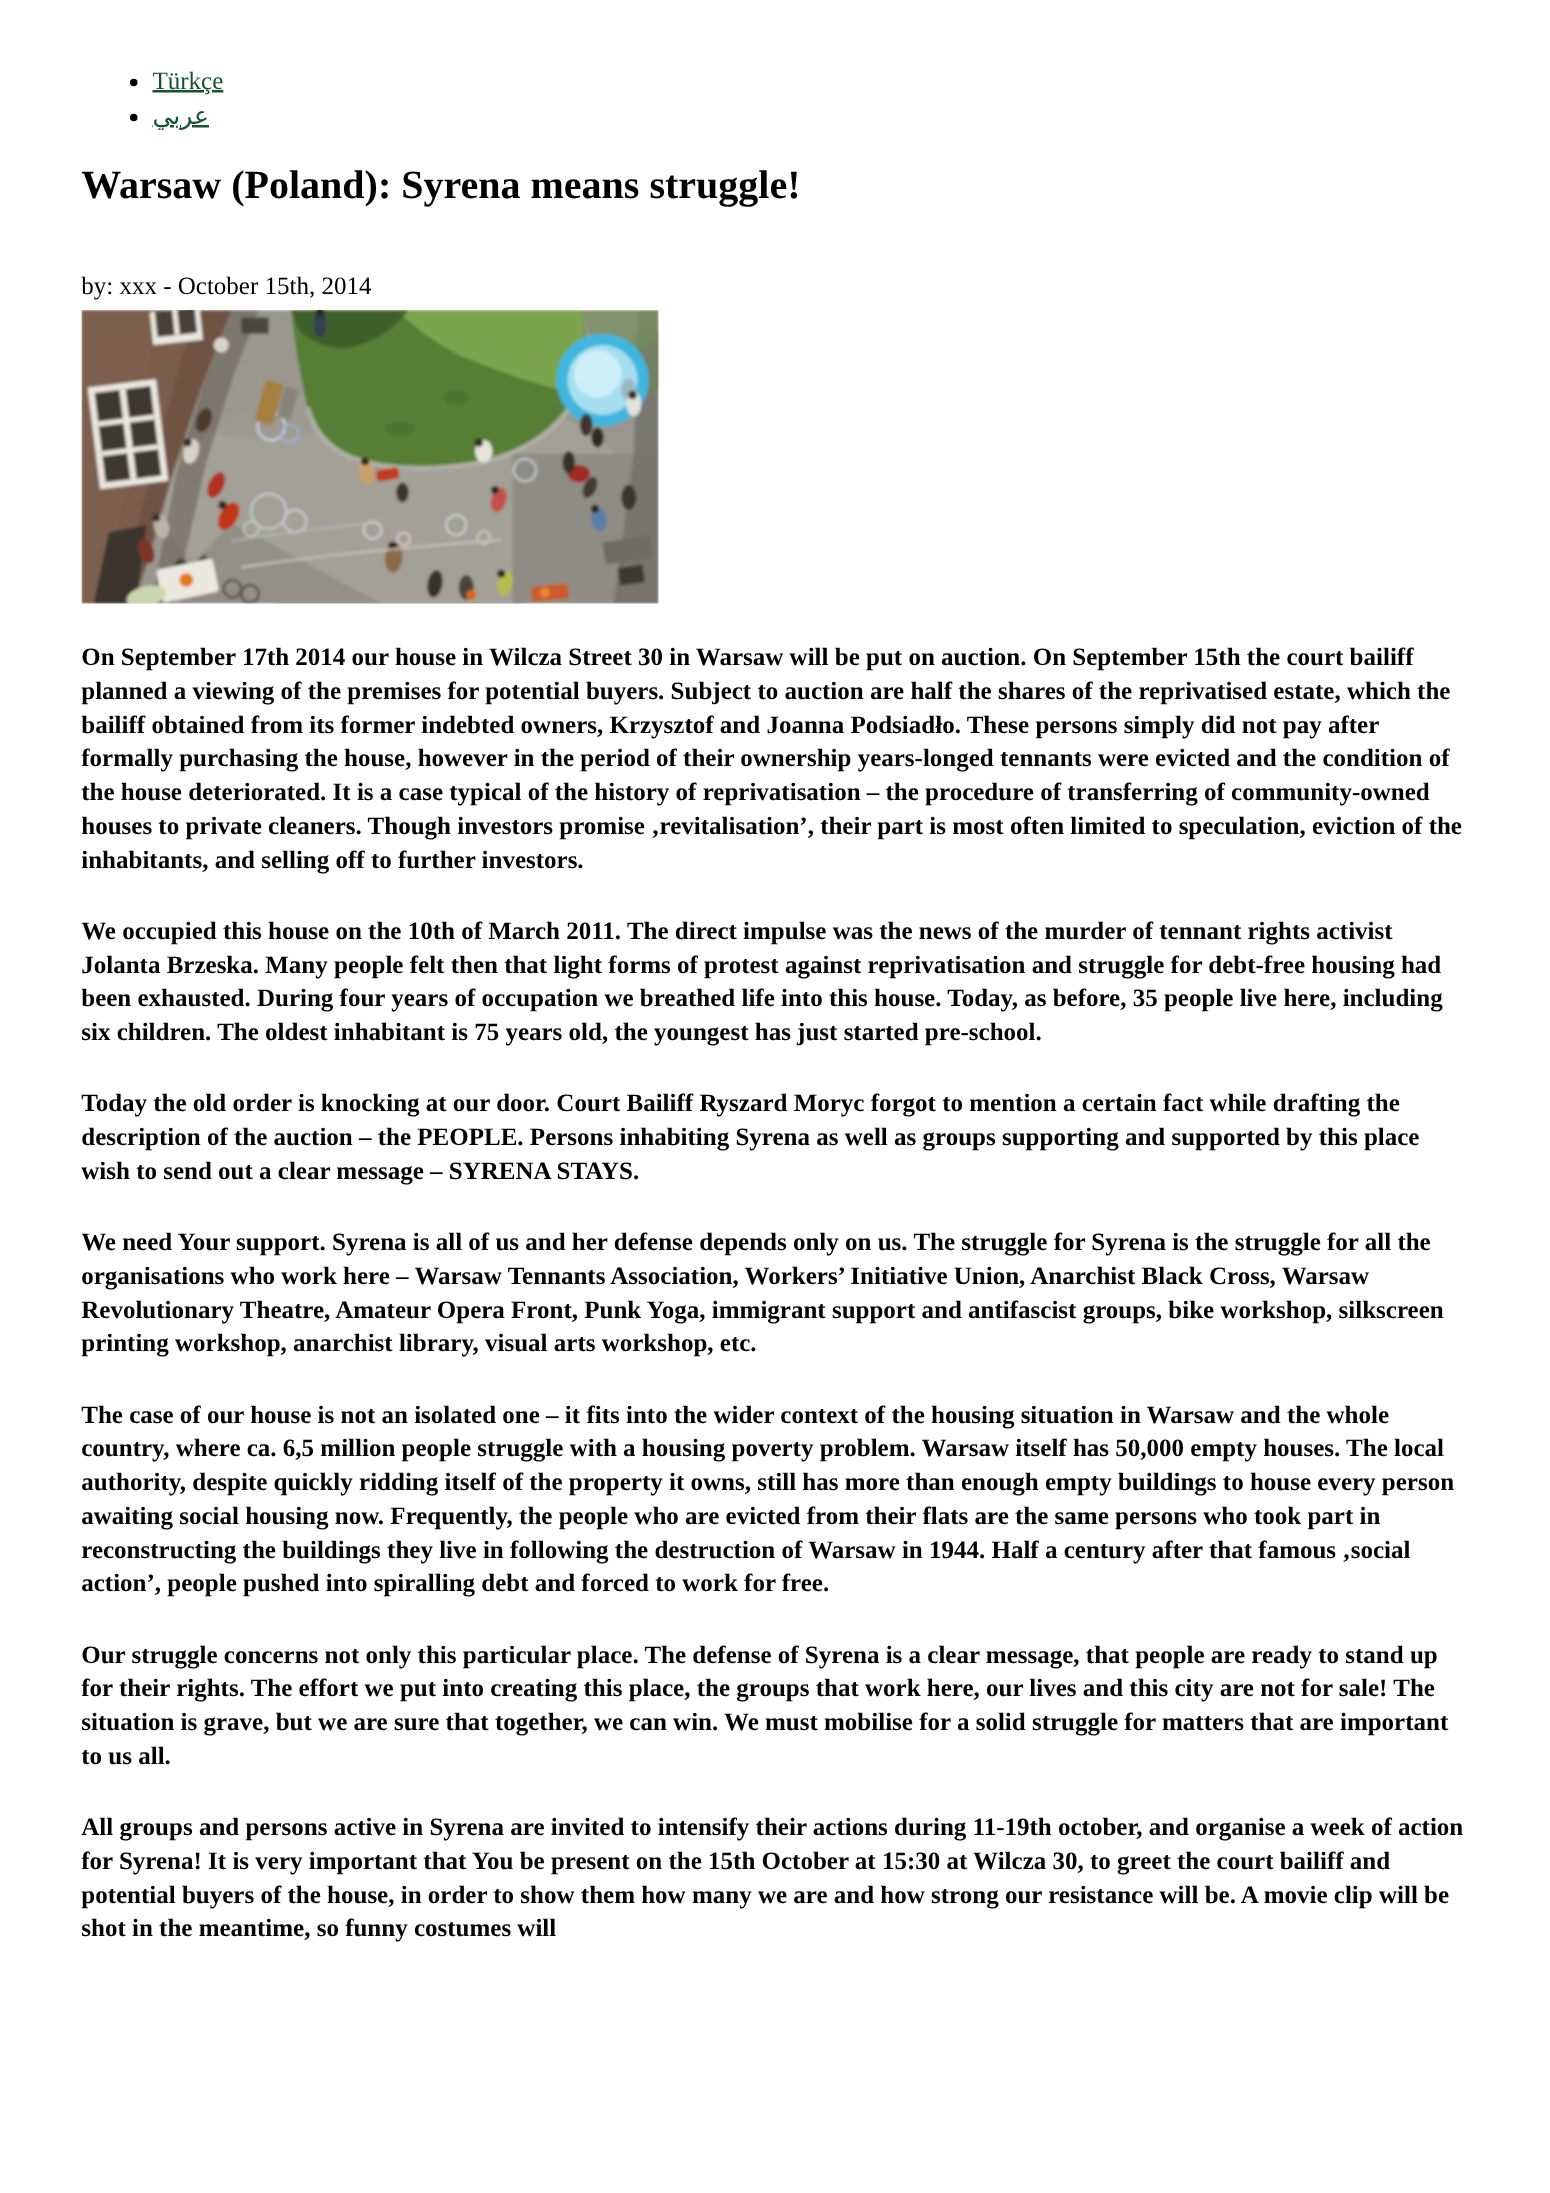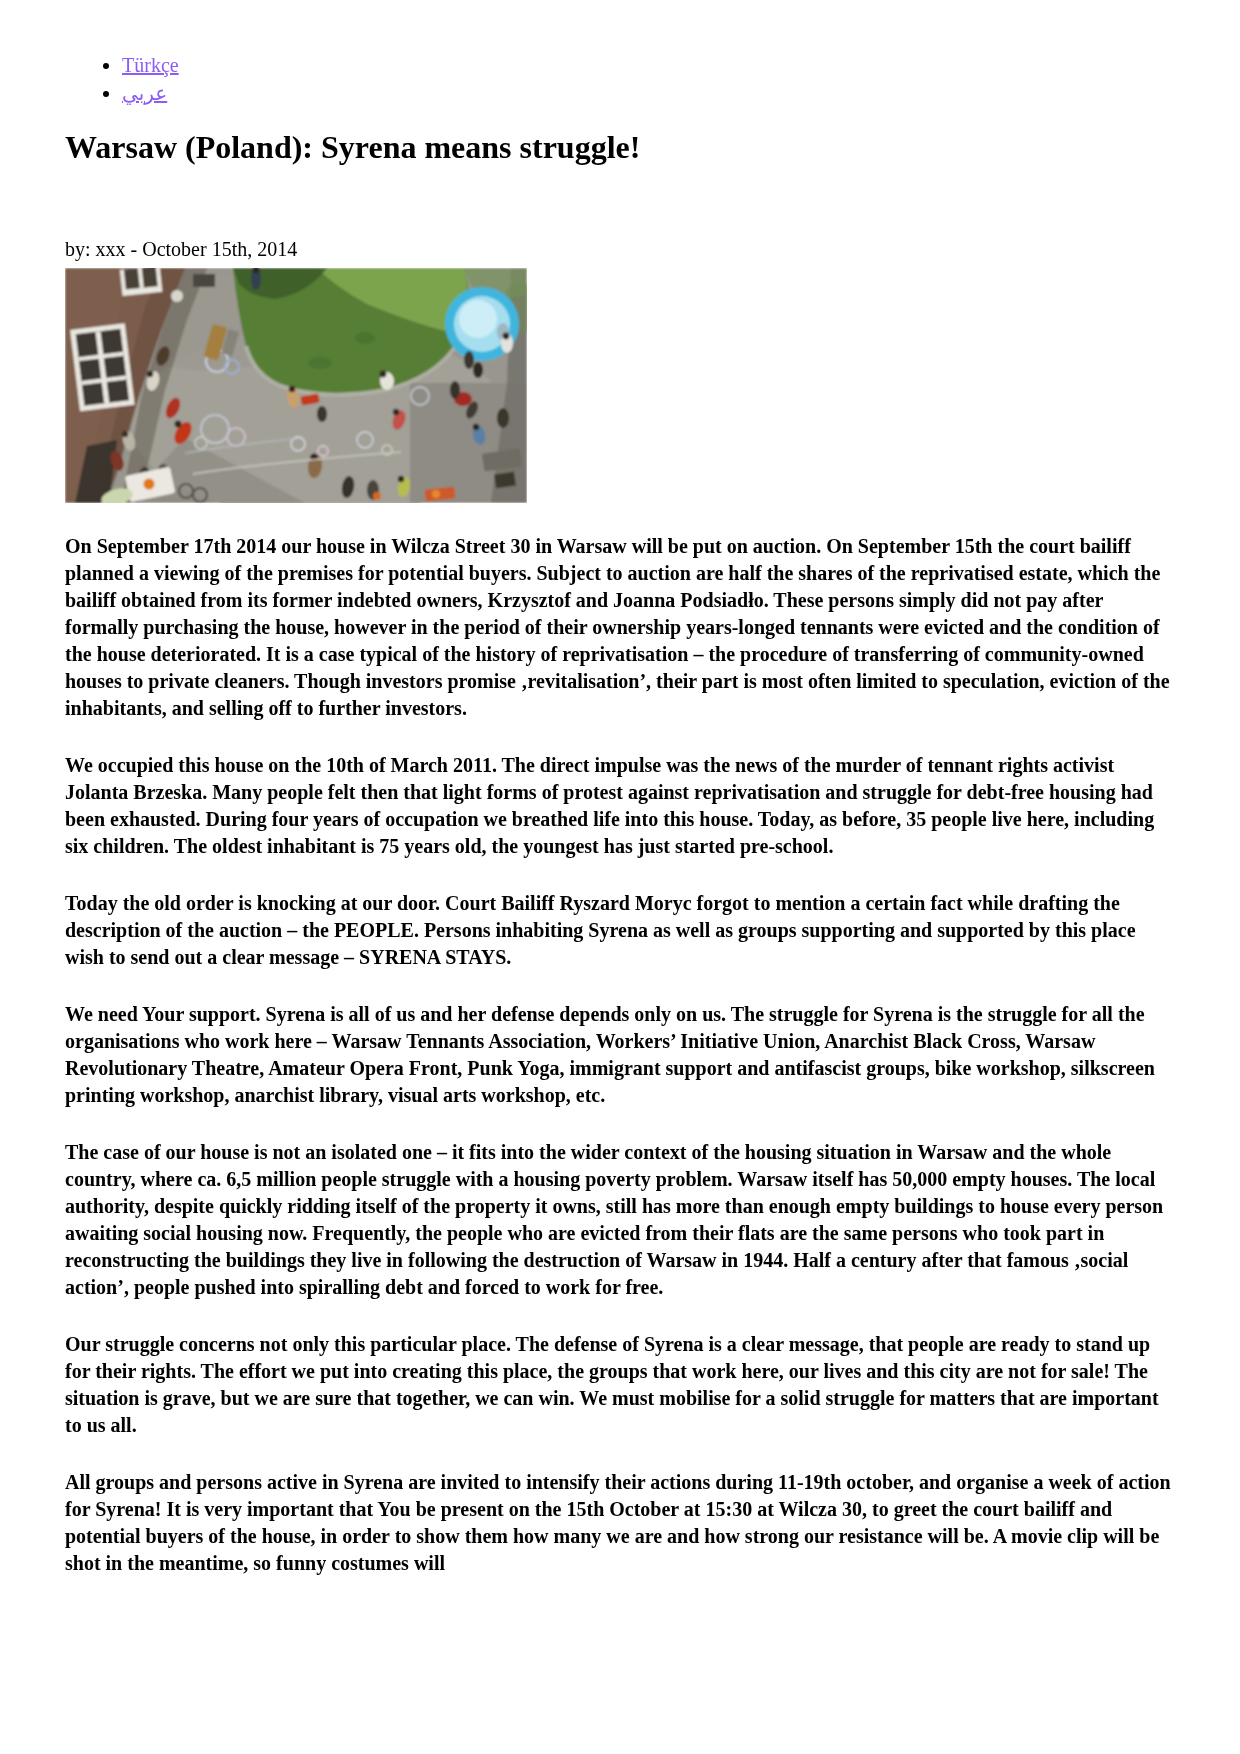--- a/index.html
+++ b/index.html
@@ -9,28 +9,28 @@
     font-family: "Liberation Serif", serif;
     font-size: 20px;
     line-height: 1.35;
     color: #000000;
   }
   ul.lang-list {
     margin: 44px 0 21px 0;
     padding-left: 57px;
   }
   ul.lang-list li { margin: 1px 0; }
-  a.lang-link { color: #8b5cf6; text-decoration: underline; }
+  a.lang-link { color: #14532d; text-decoration: underline; }
   h1.page-title {
     font-size: 32px;
     line-height: 1.2;
     font-weight: bold;
     margin: 8px 0 50px 0;
   }
-  p.byline { margin: 70px 0 0 0; }
+  p.byline { margin: 50px 0 0 0; }
   .photo-frame {
     margin: 5px 0 0 0;
     width: 462px;
     height: 235px;
     overflow: hidden;
     line-height: 0;
   }
   .article-body p { margin: 30px 0; font-weight: bold; }
   .article-body p:last-child { margin-bottom: 1px; }
 </style>

